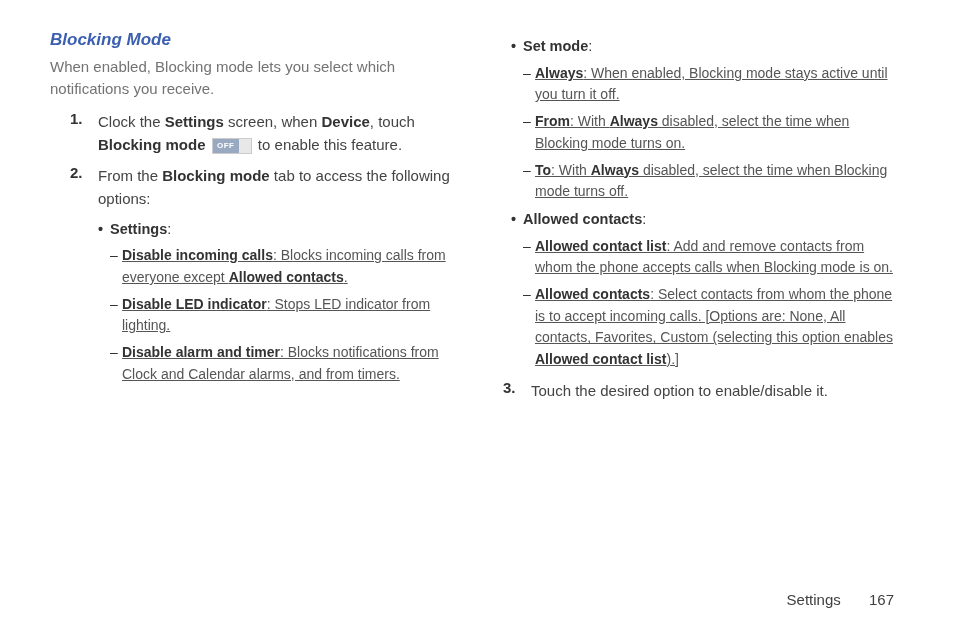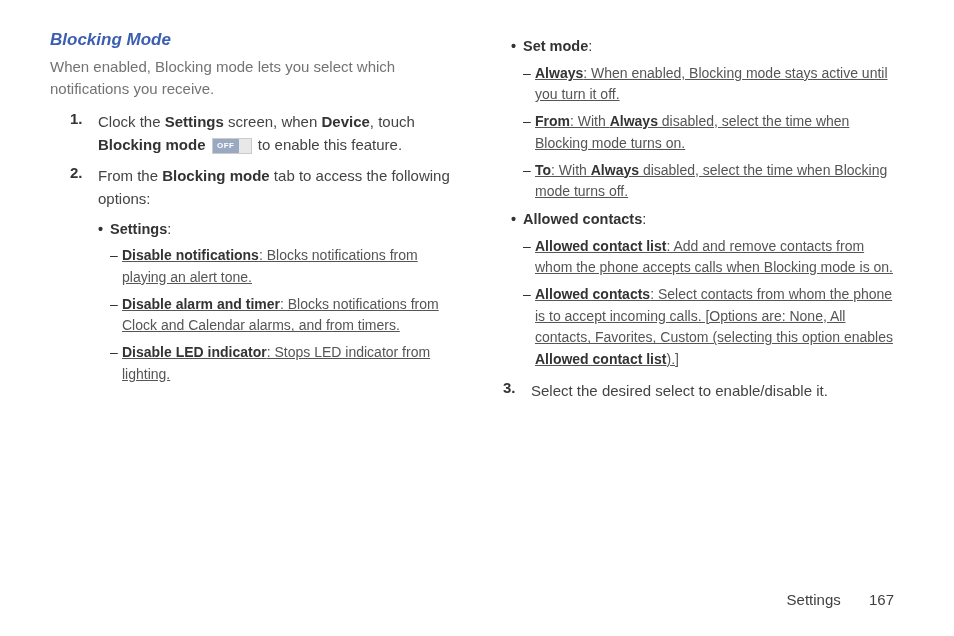--- a/index.html
+++ b/index.html
@@ -145,27 +145,27 @@
       <div class="num-body">
         <span>From the </span><span class="b">Blocking mode</span><span> tab to access the following options:</span>
       </div>
     </div>
 
     <div class="nested">
       <div class="bullet-line">
         <span class="b">Settings</span><span>:</span>
       </div>
       <div class="dash-line cond">
-        <span class="b">Disable notifications</span><span>: Blocks notifications from playing an alert tone.</span>
+        <span class="b">Disable incoming calls</span><span>: Blocks incoming calls from everyone except </span><span class="b">Allowed contacts</span><span>.</span>
+      </div>
+      <div class="dash-line cond">
+        <span class="b">Disable LED indicator</span><span>: Stops LED indicator from lighting.</span>
       </div>
       <div class="dash-line cond">
         <span class="b">Disable alarm and timer</span><span>: Blocks notifications from Clock and Calendar alarms, and from timers.</span>
-      </div>
-      <div class="dash-line cond">
-        <span class="b">Disable LED indicator</span><span>: Stops LED indicator from lighting.</span>
       </div>
     </div>
   </div>
 
   <div class="col">
     <div class="nested-col2">
       <div class="bullet-line">
         <span class="b">Set mode</span><span>:</span>
       </div>
       <div class="dash-line cond">
@@ -184,21 +184,21 @@
       <div class="dash-line cond">
         <span class="b">Allowed contact list</span><span>: Add and remove contacts from whom the phone accepts calls when Blocking mode is on.</span>
       </div>
       <div class="dash-line cond">
         <span class="b">Allowed contacts</span><span>: Select contacts from whom the phone is to accept incoming calls. [Options are: None, All contacts, Favorites, Custom (selecting this option enables </span><span class="b">Allowed contact list</span><span>).]</span>
       </div>
     </div>
 
     <div class="num-item" style="padding-left:0; margin-top:8px;">
       <div class="num">3.</div>
-      <div class="num-body">Select the desired select to enable/disable it.</div>
+      <div class="num-body">Touch the desired option to enable/disable it.</div>
     </div>
   </div>
 
 </div>
 
 <div class="footer">
   <span class="sect">Settings</span>
   <span>167</span>
 </div>
 

